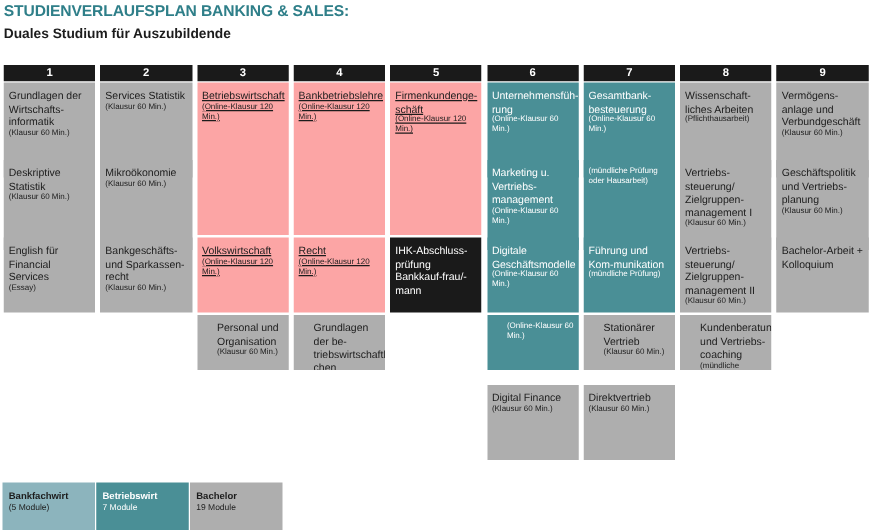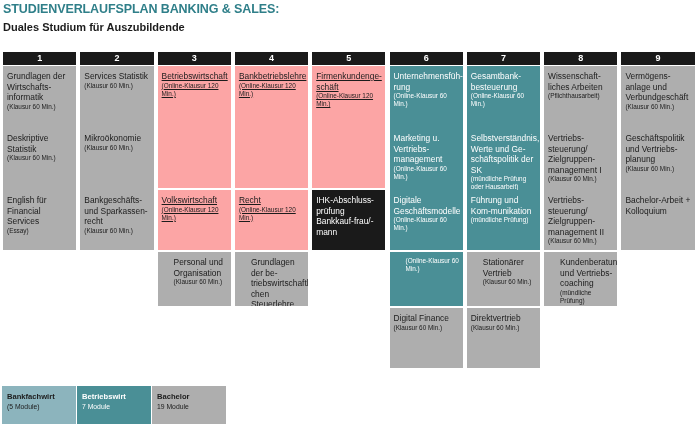--- a/index.html
+++ b/index.html
@@ -91,21 +91,21 @@
     font-size: 6.4px;
     line-height: 8.1px;
     display: block;
     margin-top: 0px;
   }
 
   
   .r1 { top: 14px;  height: 76px; }
   .r2 { top: 76px;  height: 72px; }
   .r3 { top: 138px; height: 60px; }
-  .r4 { top: 200px; height: 54px; padding-left: 16px; }
+  .r4 { top: 200px; height: 44px; padding-left: 16px; }
   .r5 { top: 256px; height: 60px; }
   .r12 { top: 14px; height: 122px; }
 
   
   #legend {
     position: absolute;
     left: 2px;
     top: 386px;
     height: 32px;
     display: flex;
@@ -231,21 +231,20 @@
     </div>
   </div>
 
   <div class="col" style="left:463.8px">
     <div class="col-head">7</div>
     <div class="cell dteal r1">
       <span class="c-title">Gesamtbank-besteuerung</span>
       <span class="c-note">(Online-Klausur 60 Min.)</span>
     </div>
     <div class="cell dteal r2">
-      <span class="c-title">Selbstverständnis, Werte und Ge-schäftspolitik der SK</span>
       <span class="c-note">(mündliche Prüfung oder Hausarbeit)</span>
     </div>
     <div class="cell dteal r3">
       <span class="c-title">Führung und Kom-munikation</span>
       <span class="c-note">(mündliche Prüfung)</span>
     </div>
     <div class="cell gray r4">
       <span class="c-title">Stationärer Vertrieb</span>
       <span class="c-note">(Klausur 60 Min.)</span>
     </div>

